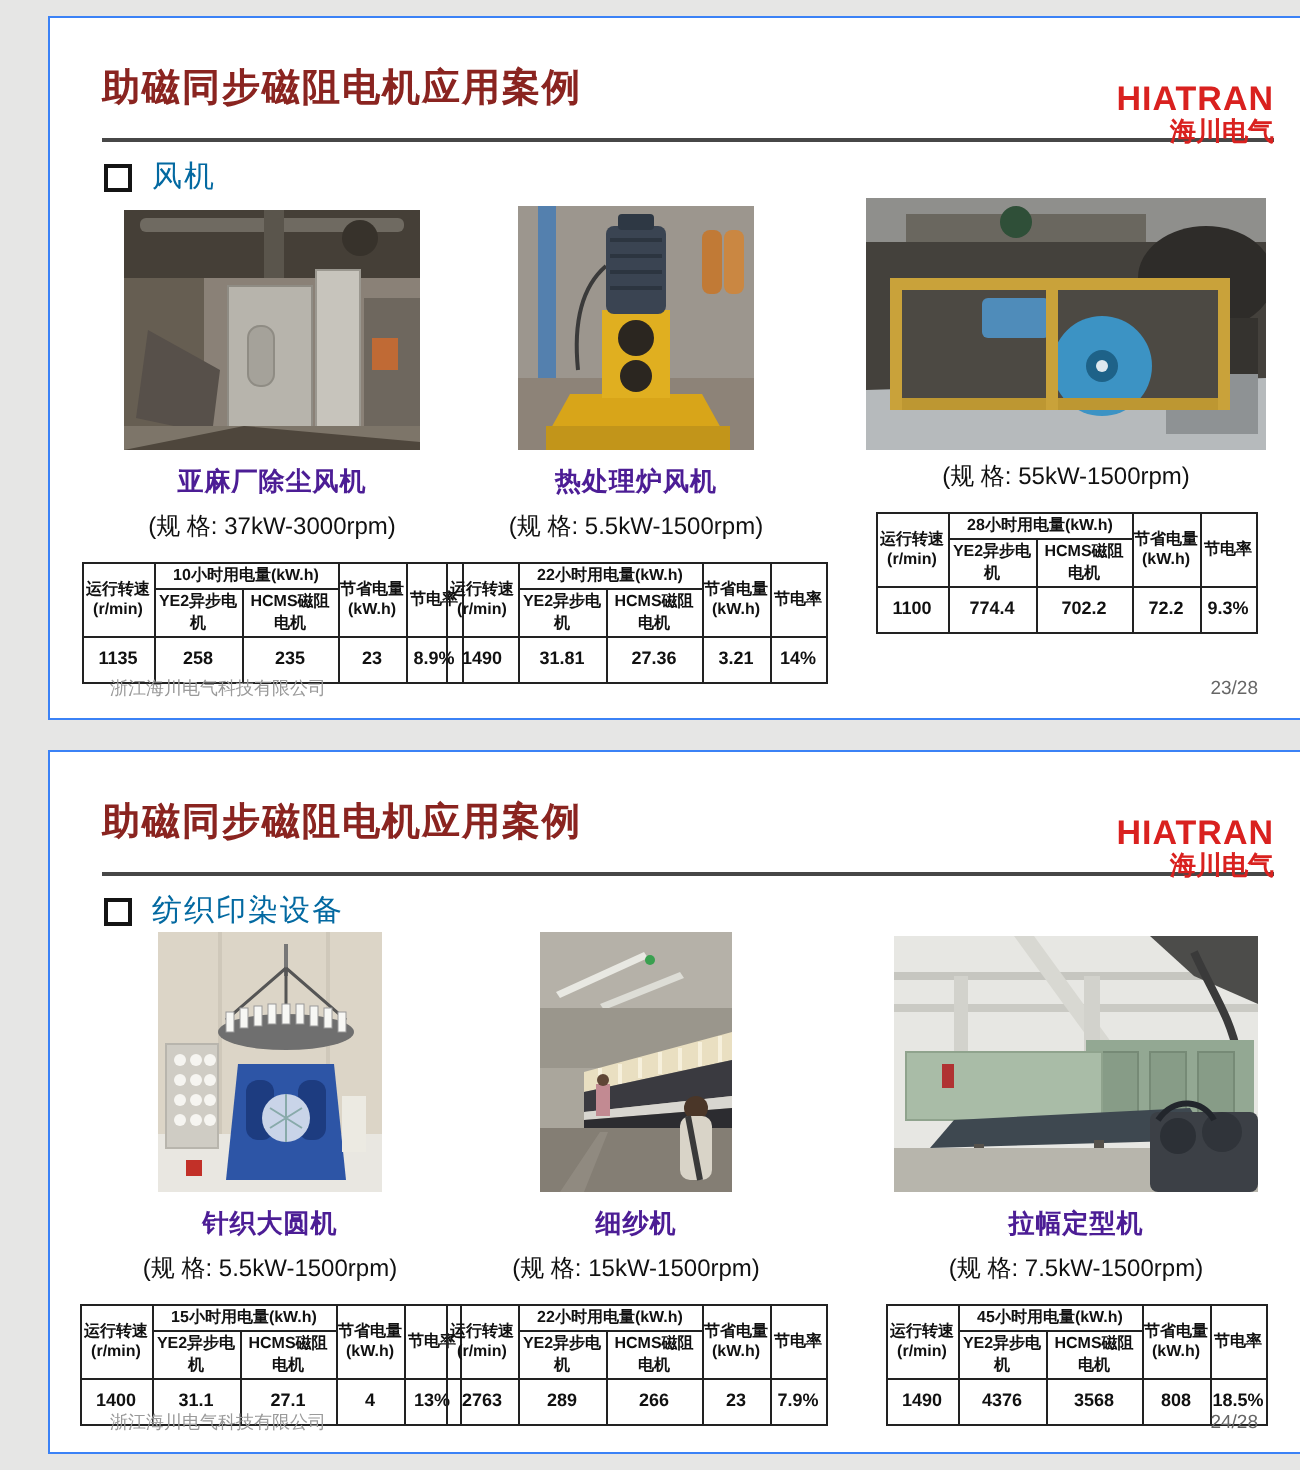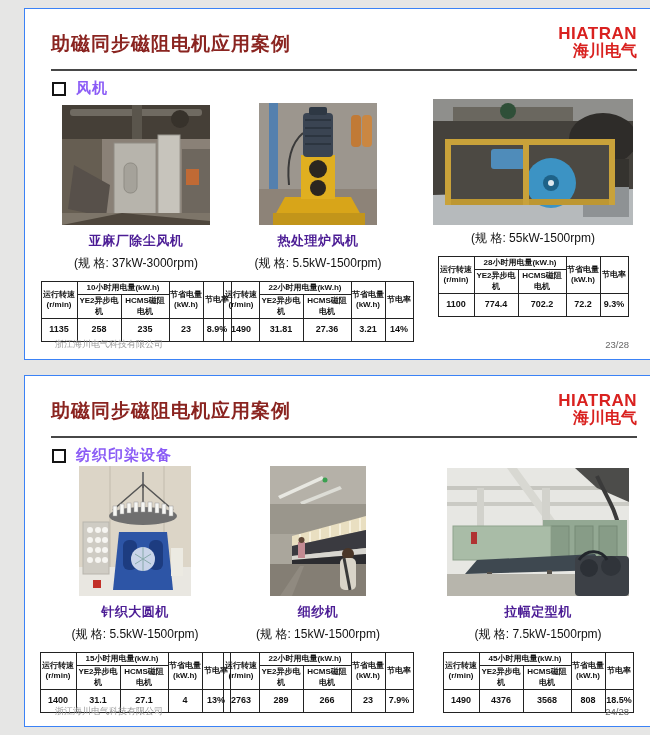--- a/index.html
+++ b/index.html
@@ -8,27 +8,27 @@
   .slide{position:absolute;left:24px;width:634px;height:352px;background:#ffffff;
          border:1px solid #3b82f6;box-sizing:border-box;}
   #slide1{top:8px;} #slide2{top:375px;}
 
   .slide-head{position:absolute;top:12px;left:26px;right:20px;height:48px;
               border-bottom:2px solid #474747;}
   .slide-title{font-size:19px;font-weight:bold;color:#8a2420;letter-spacing:1px;
                padding-top:10px;}
   .logo{position:absolute;right:0;top:4px;text-align:right;line-height:1.05;}
   .logo-main{font-size:17px;font-weight:800;color:#d9211f;letter-spacing:0.5px;
-             font-family:"Liberation Sans",sans-serif;}
-  .logo-sub{font-size:16px;font-weight:bold;color:#d9211f;}
+             font-family:"Liberation Sans",sans-serif;margin-top:16px;}
+  .logo-sub{font-size:13px;font-weight:bold;color:#d9211f;}
 
   .section{position:absolute;top:70px;left:27px;display:flex;align-items:center;}
   .section-bullet{width:10px;height:10px;border:2.5px solid #141414;margin-right:10px;
                   display:inline-block;}
-  .section-label{font-size:15px;font-weight:bold;color:#8b5cf6;letter-spacing:1px;}
+  .section-label{font-size:15px;font-weight:normal;color:#0369a1;letter-spacing:1px;}
 
   .case{position:absolute;top:90px;text-align:center;}
   .photo-box{height:126px;display:flex;align-items:flex-end;justify-content:center;}
   .photo-box svg{display:block;}
   .caption{font-size:13px;font-weight:600;color:#4c1d95;margin-top:7px;letter-spacing:0.5px;}
   .spec{font-size:12px;color:#111;margin-top:5px;}
 
   table.t{border-collapse:collapse;margin:9px auto 0;table-layout:fixed;width:190px;}
   table.t td{border:1px solid #222;text-align:center;vertical-align:middle;
              padding:1px 0;line-height:1.3;}

